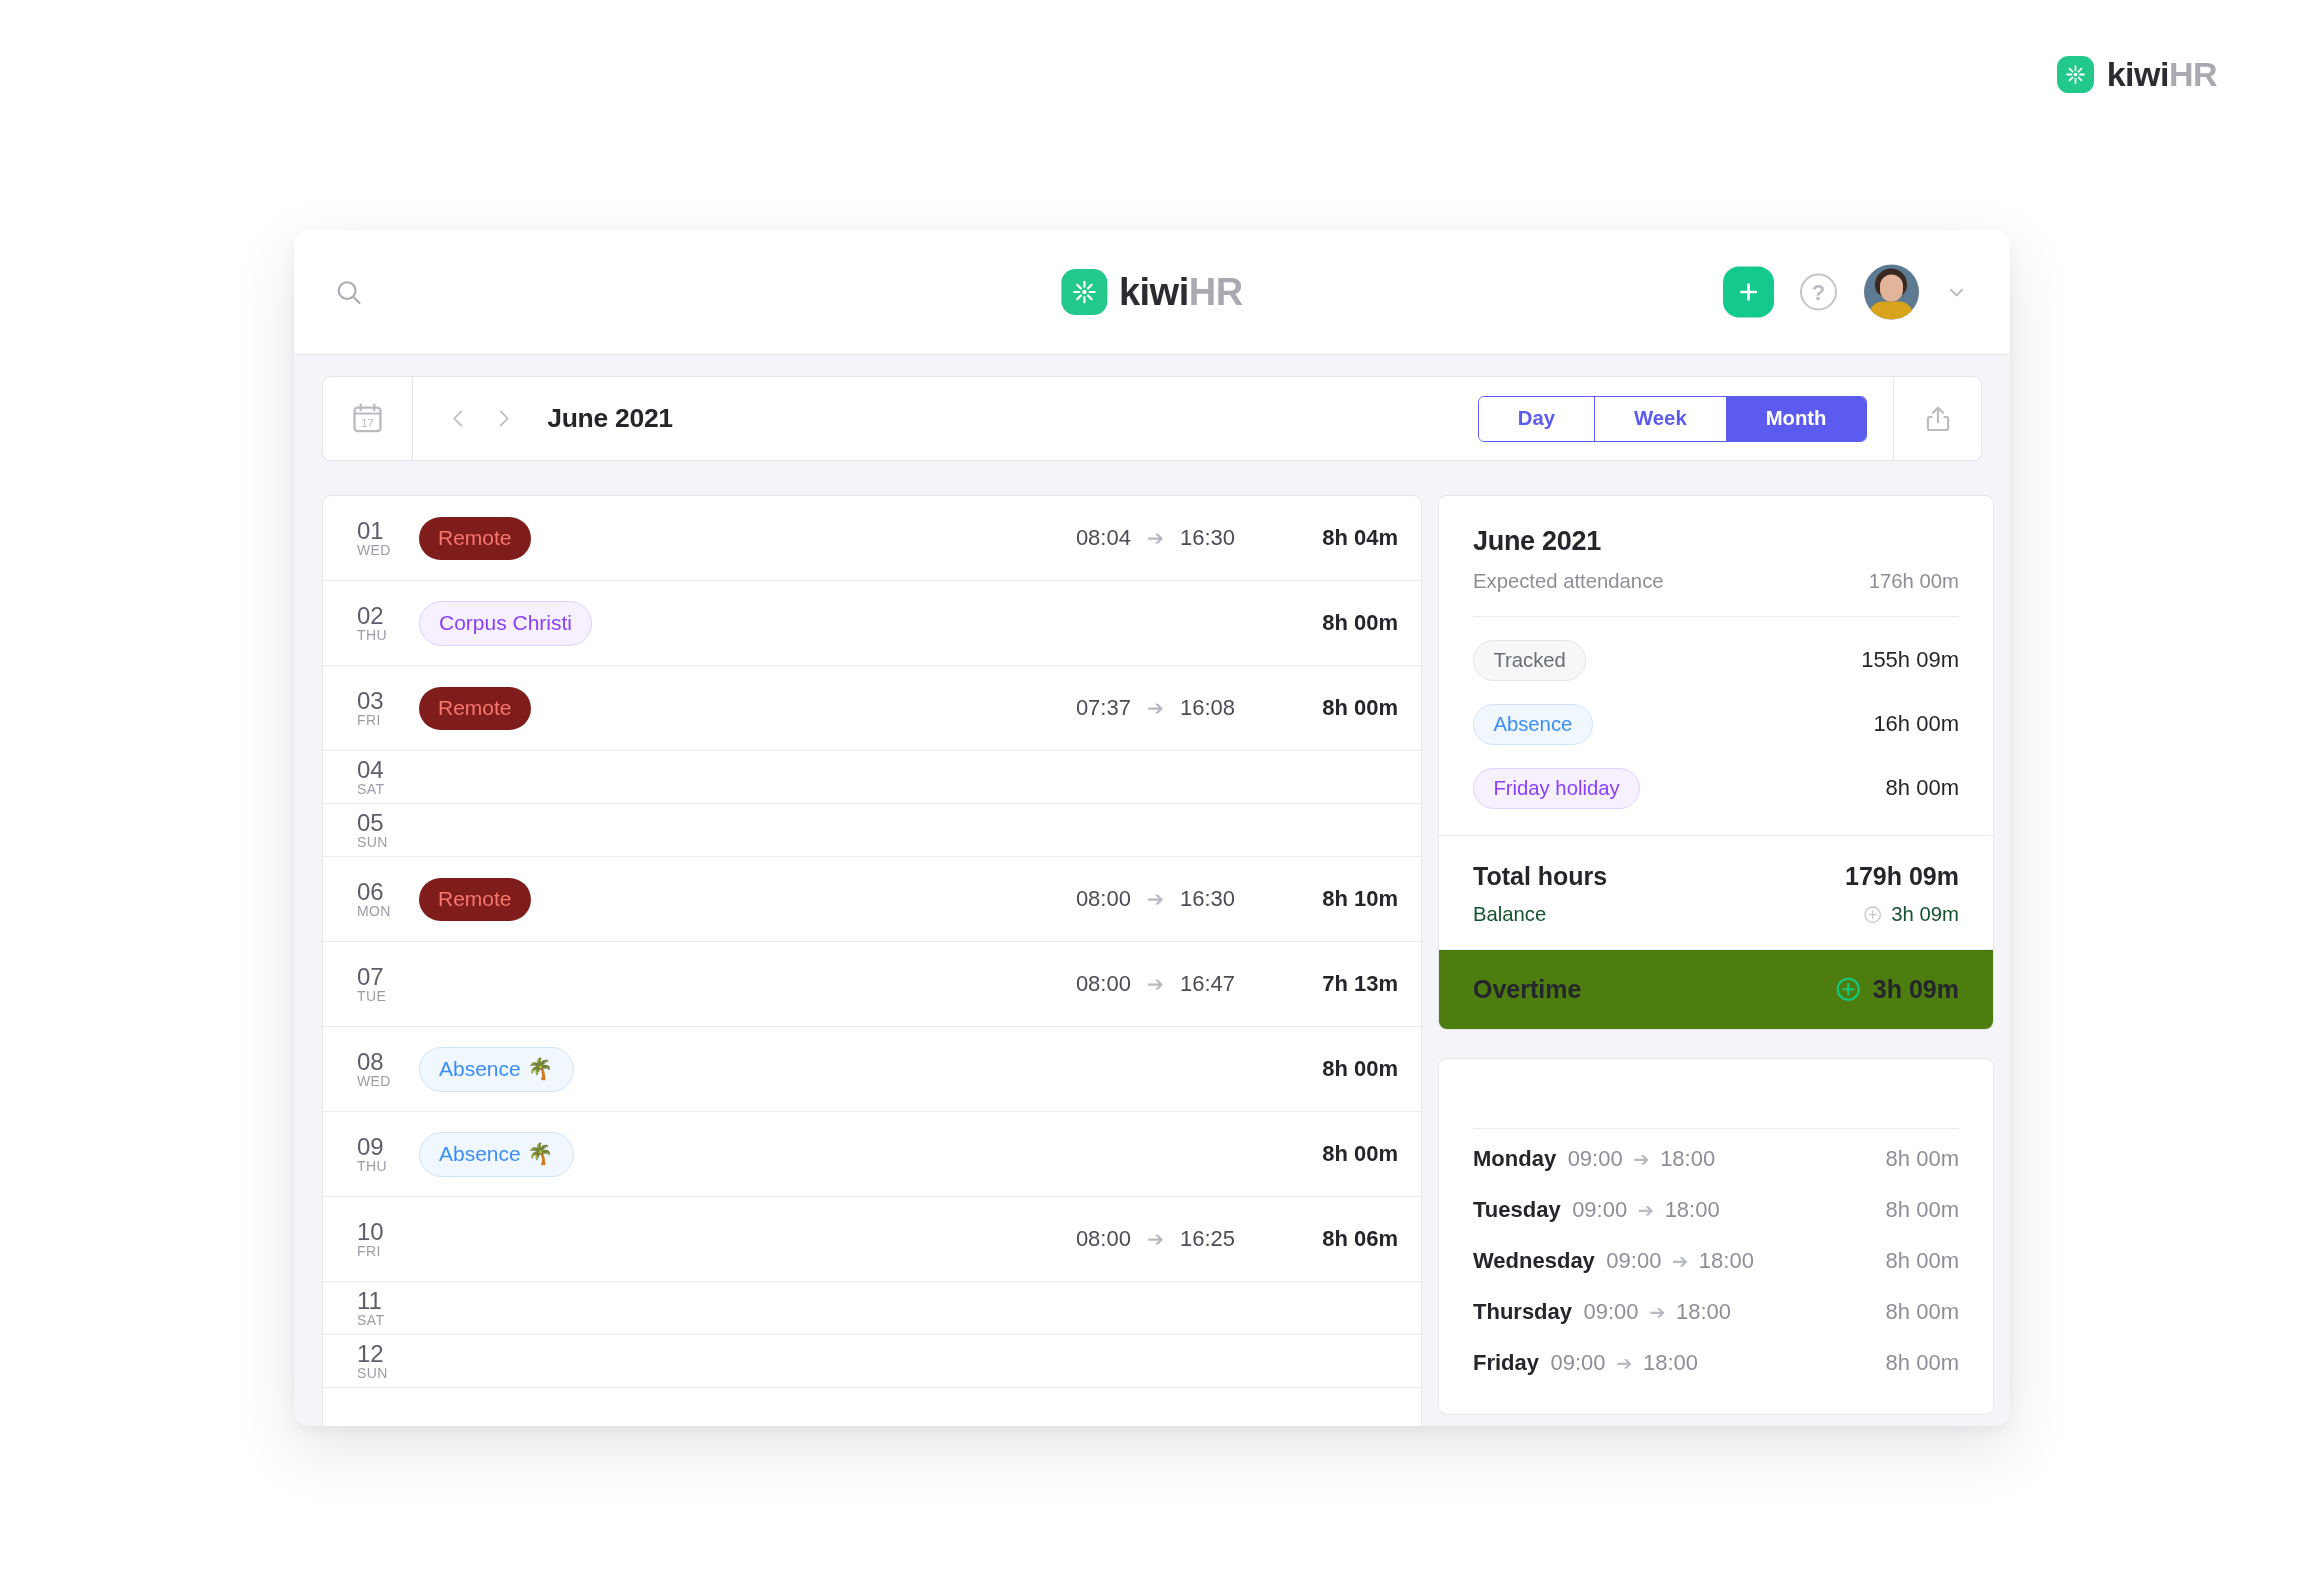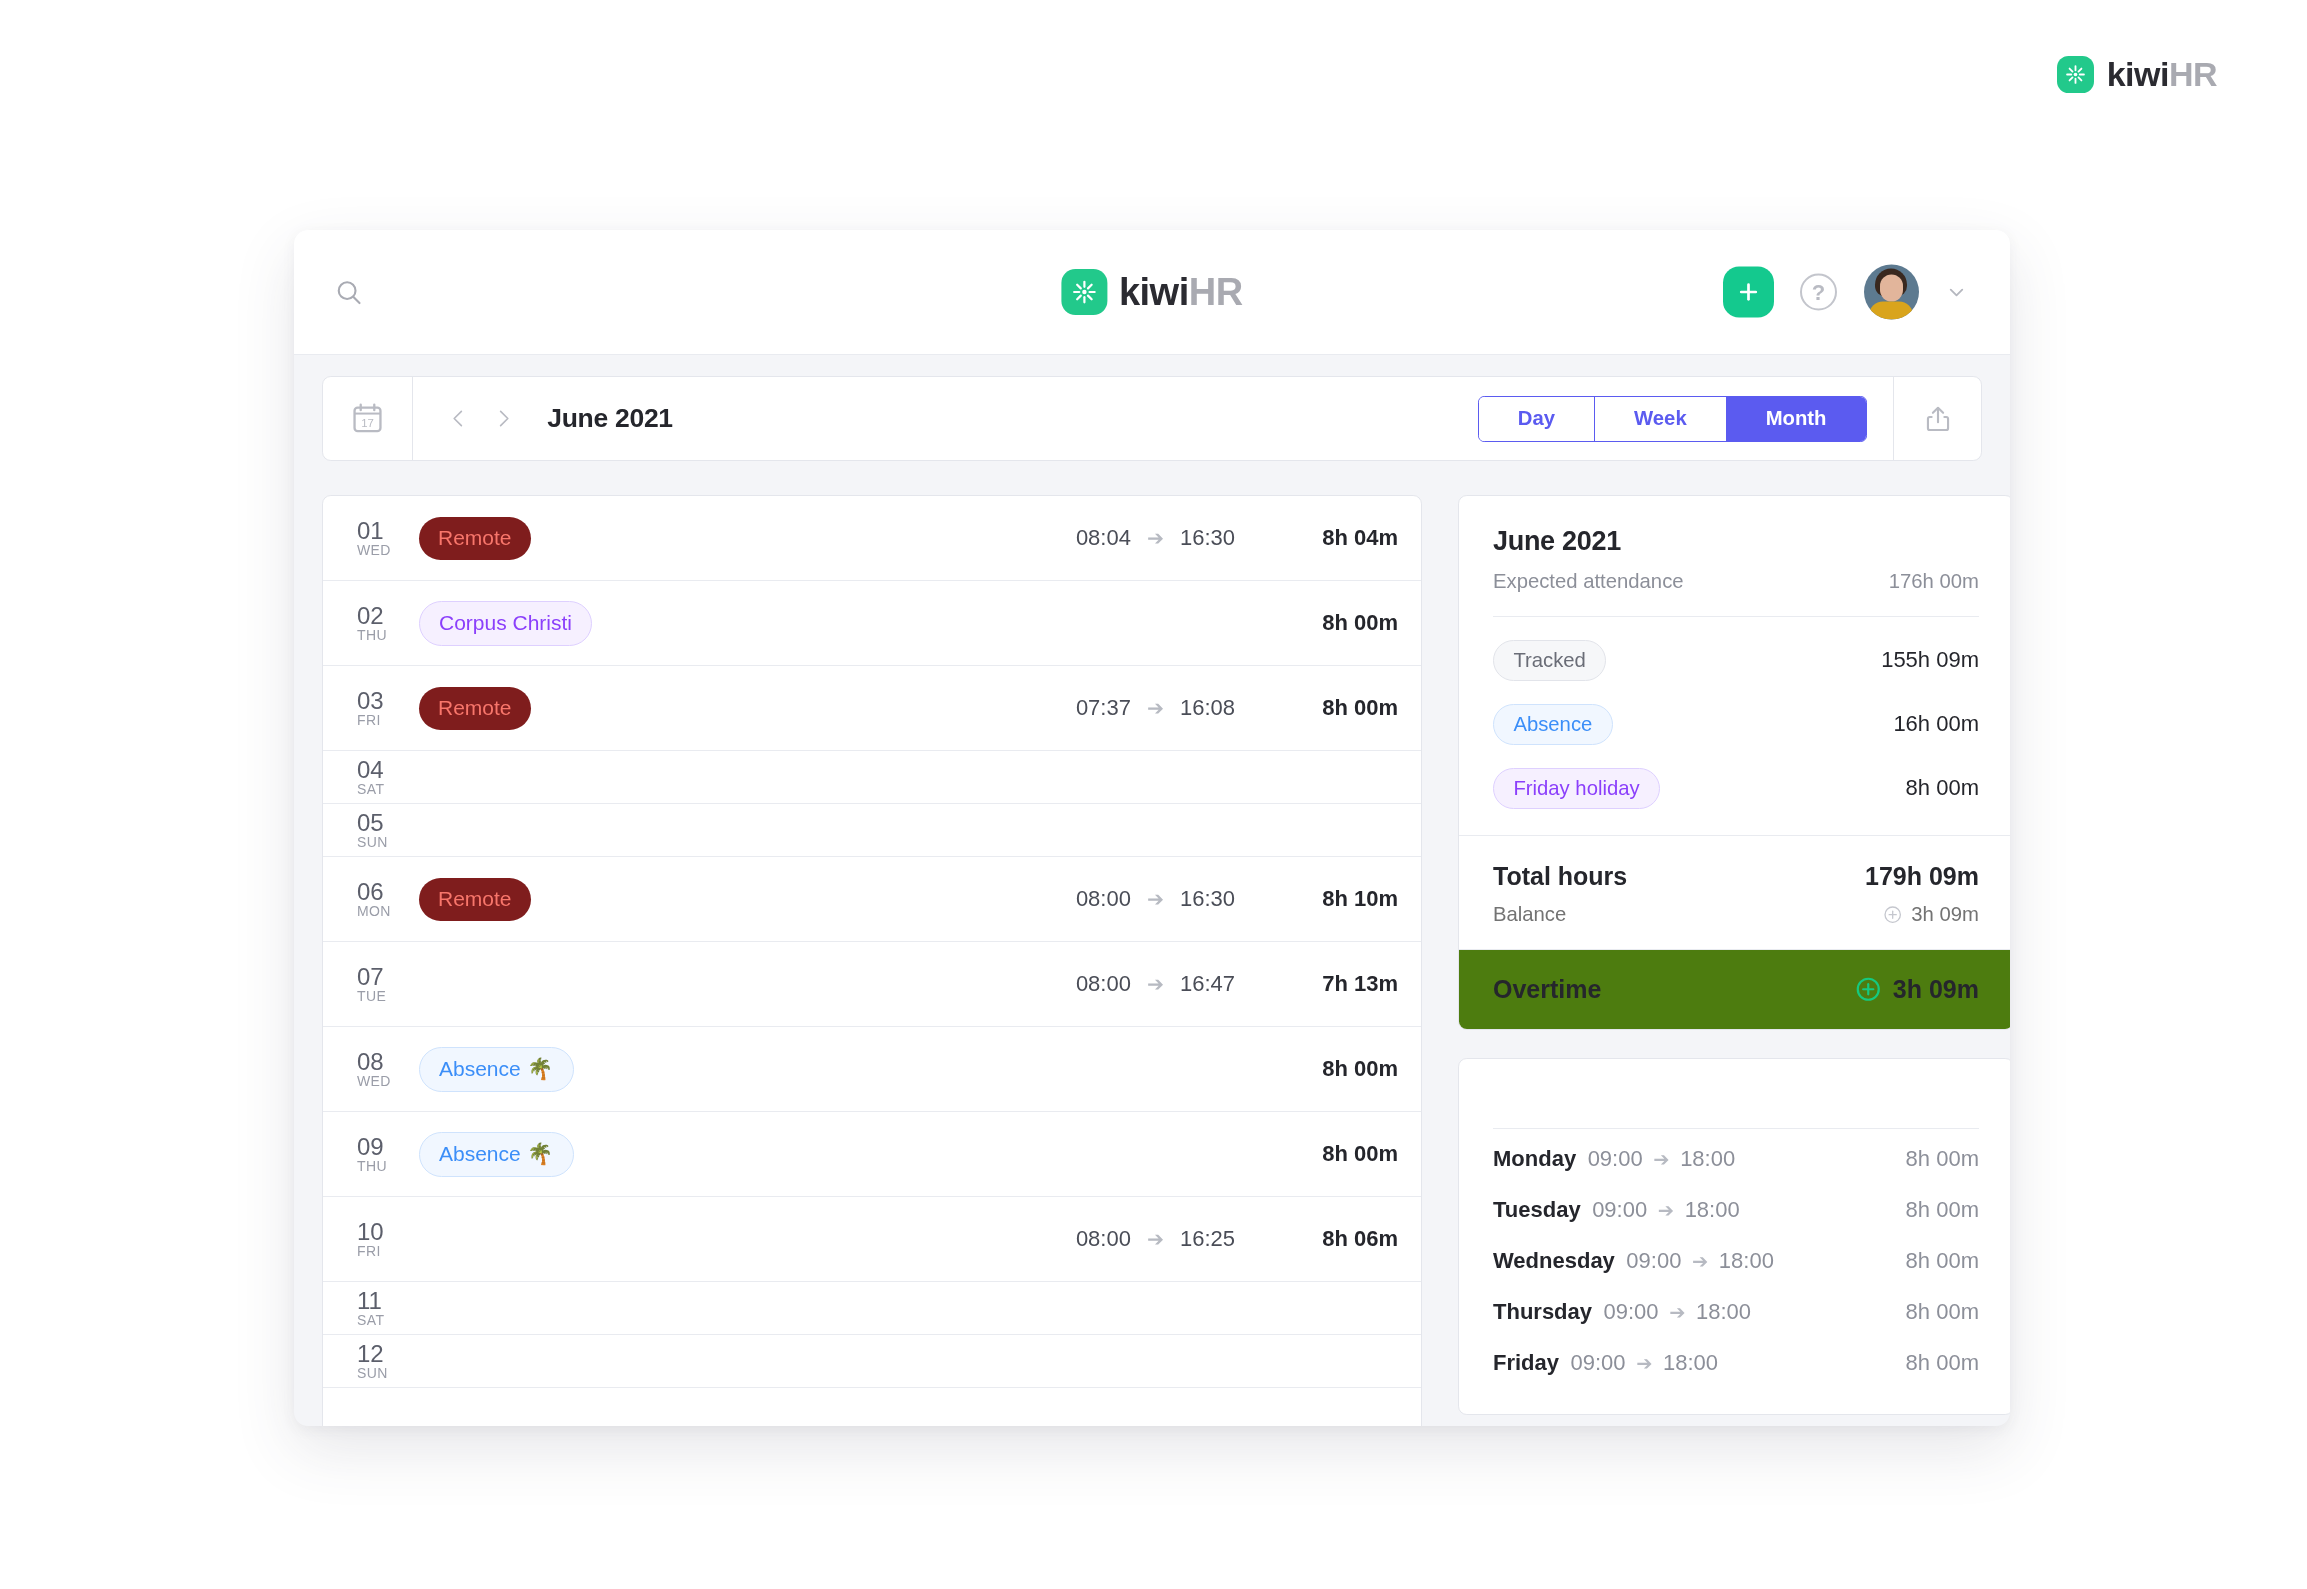--- a/index.html
+++ b/index.html
@@ -198,21 +198,21 @@
   .tb-export {
     width: 88px;
     border-left: 0.9px solid #e4e6ec;
     display: flex; align-items: center; justify-content: center;
     cursor: pointer;
   }
 
   
   .body-split {
     display: flex;
-    gap: 36px;
+    gap: 16px;
     padding: 20.3px 28px 0 28px;
     align-items: flex-start;
   }
   .left-col { width: 1100px; flex: none; }
   .right-col { width: 556px; flex: none; }
 
   
   .day-list {
     background: #ffffff;
     border: 0.9px solid #e4e6ec;
@@ -330,21 +330,21 @@
     align-items: baseline;
   }
   .total-label { font-size: 25px; font-weight: 700; color: #25262c; }
   .total-val { font-size: 25px; font-weight: 700; color: #25262c; }
   .balance-row {
     display: flex;
     justify-content: space-between;
     align-items: center;
     margin-top: 11.5px;
     font-size: 20.3px;
-    color: #737373;
+    color: #14532d;
   }
   .balance-val { display: flex; align-items: center; gap: 8.8px; }
   .ot-block {
     background: #4d7c0f;
     padding: 25px 34px;
     display: flex;
     justify-content: space-between;
     align-items: center;
   }
   .ot-label { font-size: 25px; font-weight: 700; color: #25262c; }

